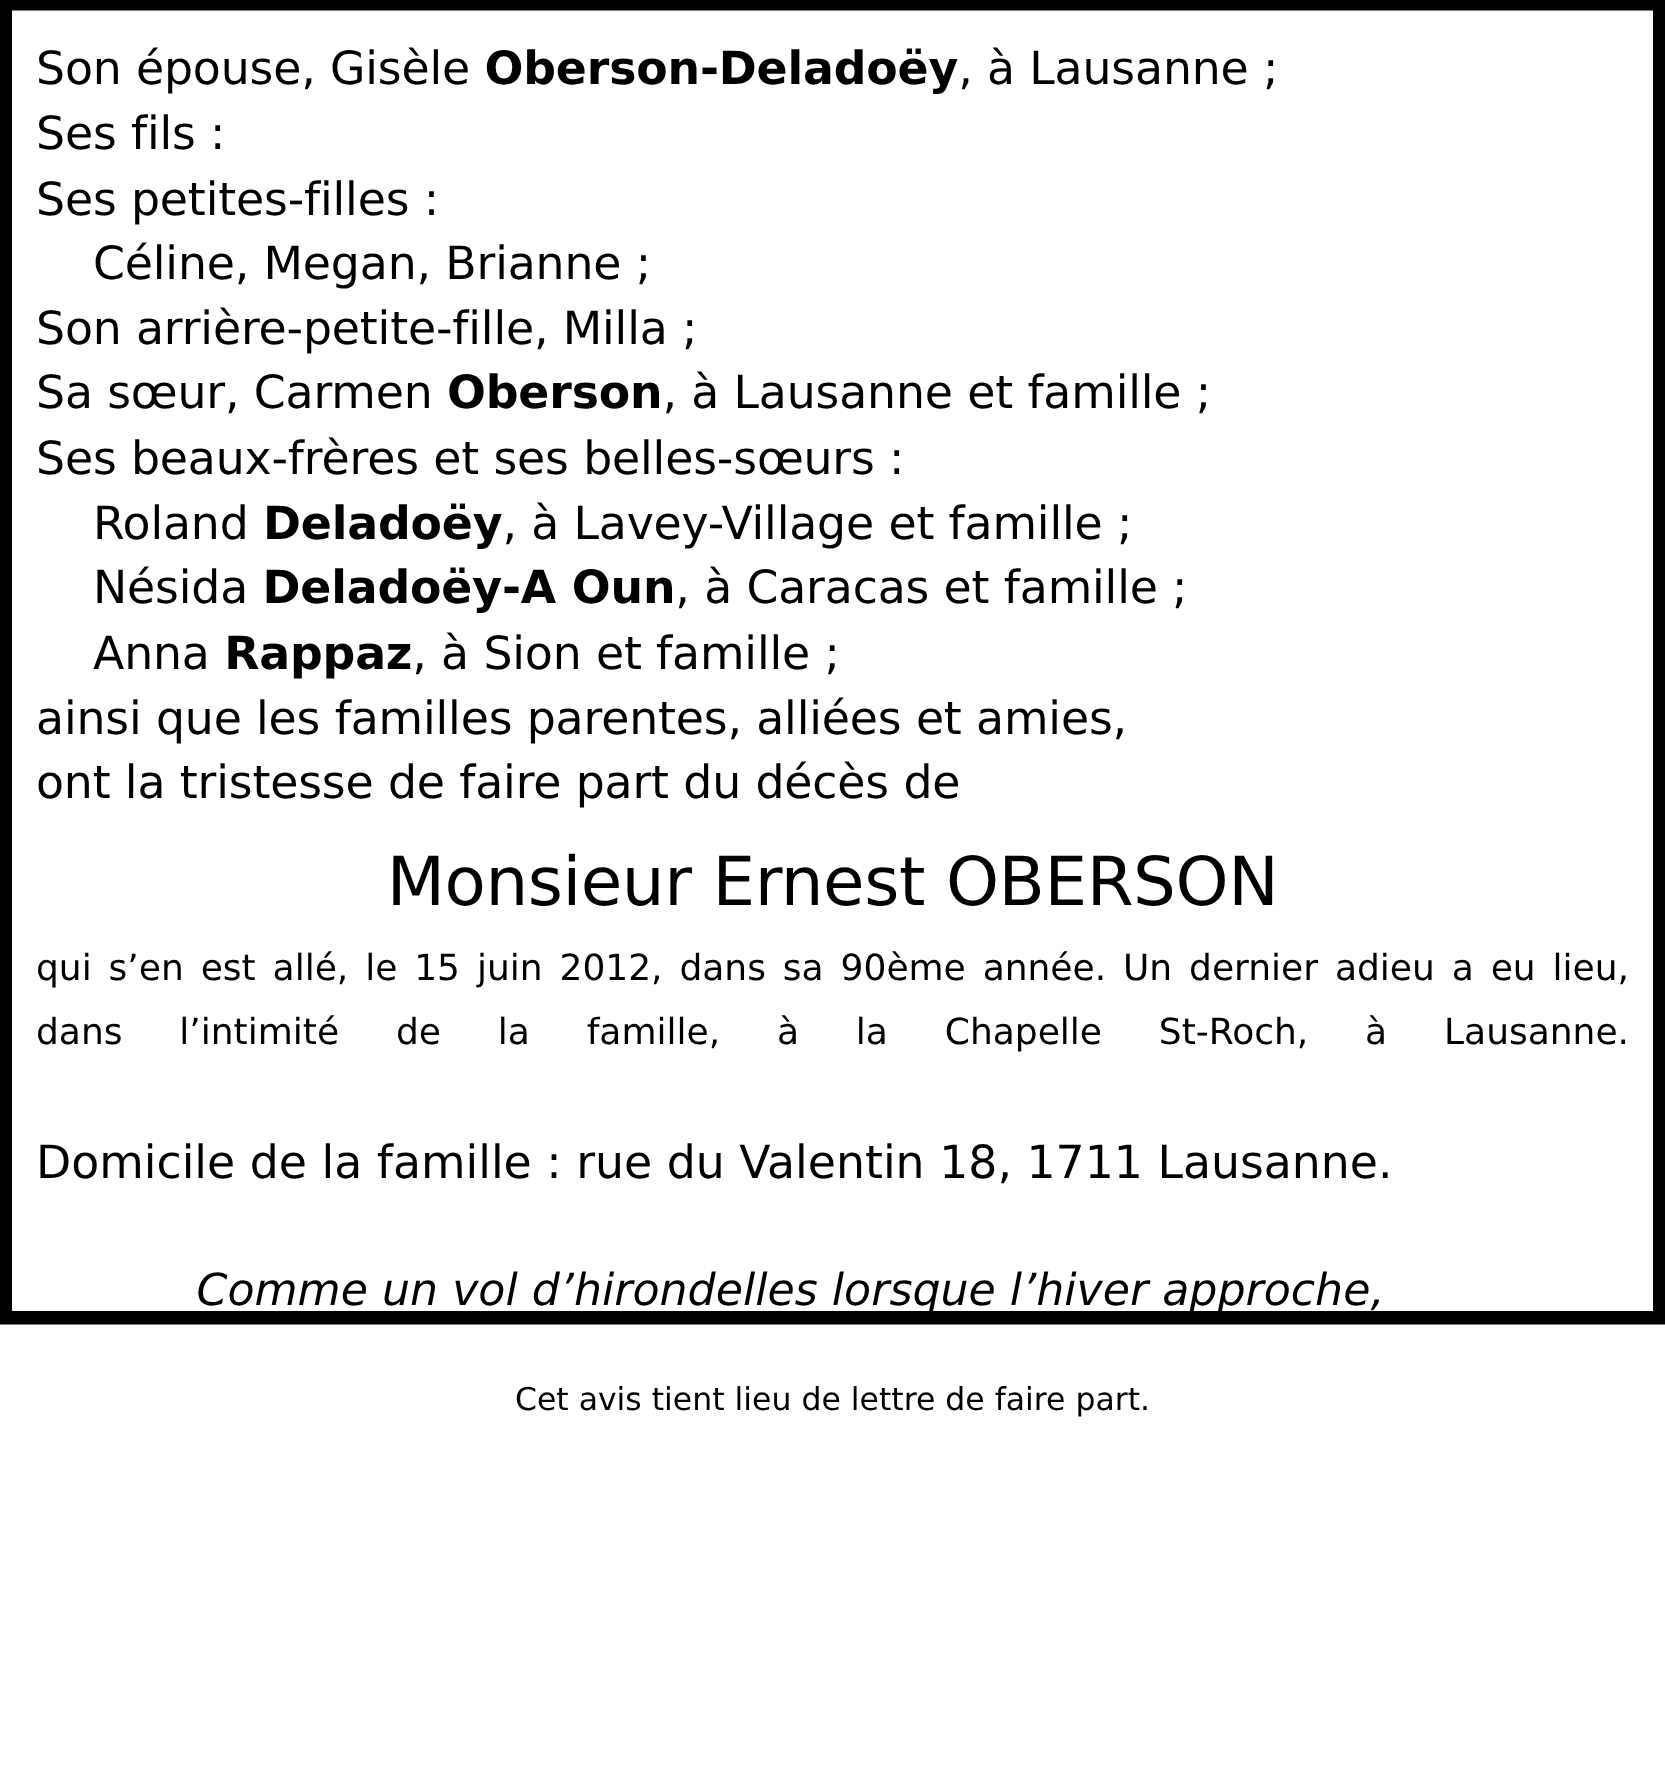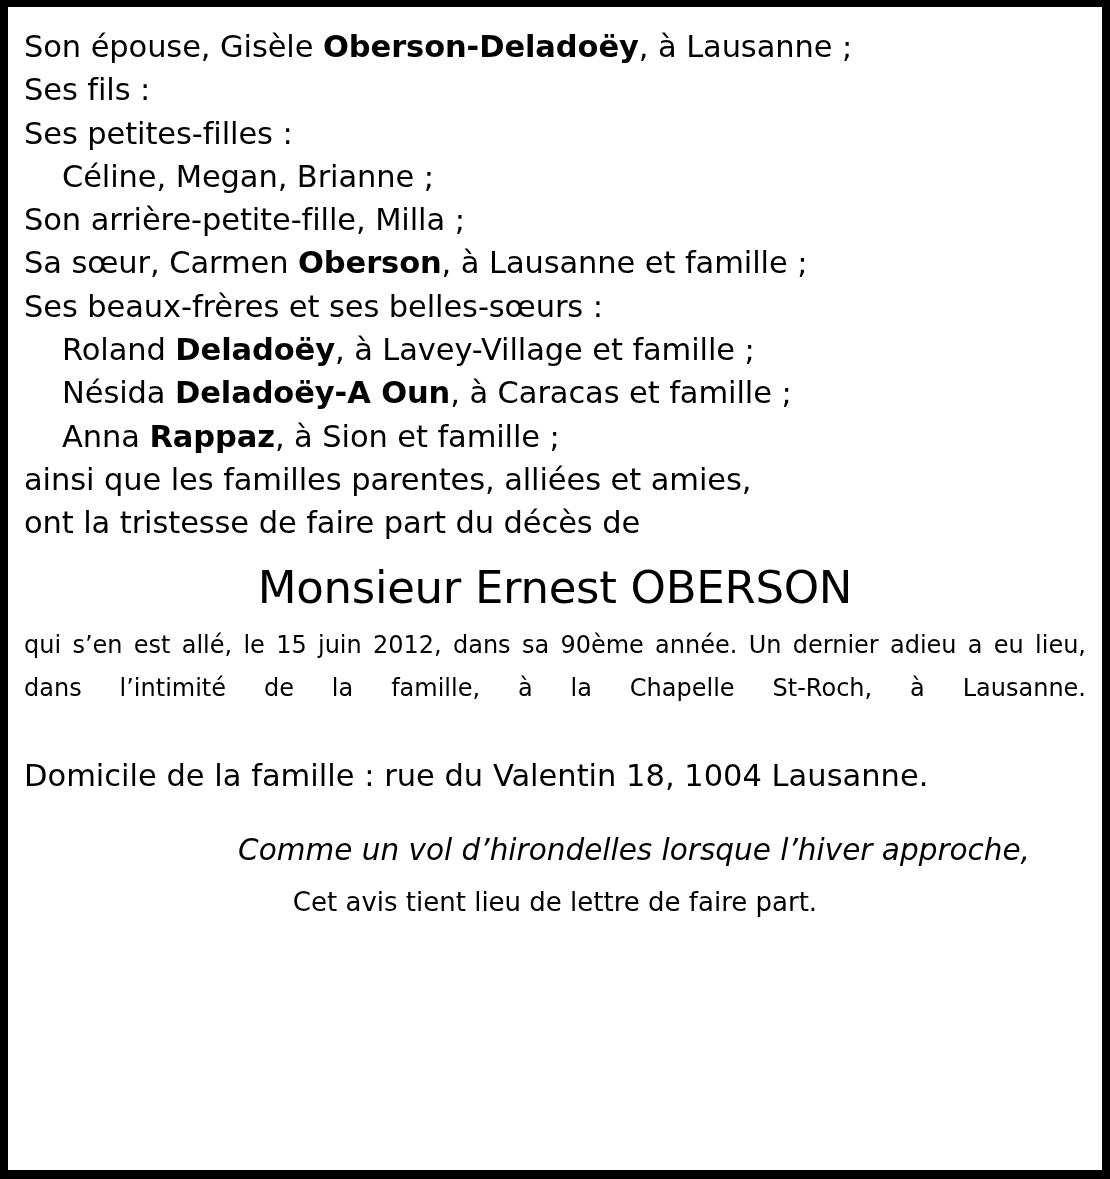--- a/index.html
+++ b/index.html
@@ -10,21 +10,21 @@
   body {
     width: 1110px;
     height: 1179px;
     font-family: "DejaVu Sans", sans-serif;
     color: #000000;
     overflow: hidden;
   }
   .notice {
     box-sizing: border-box;
     width: 1110px;
-    height: 1179px;
+    height: 883px;
     border-top: 7px solid #000;
     border-bottom: 9px solid #000;
     border-left: 8px solid #000;
     border-right: 8px solid #000;
     padding: 18px 16px 0 16px;
     background: #fff;
   }
   .lines {
     font-size: 30.5px;
     line-height: 43.3px;
@@ -63,28 +63,28 @@
   }
   .last-para {
     font-size: 30.5px;
     line-height: 43.5px;
     white-space: nowrap;
   }
   .poem {
     font-style: italic;
     font-size: 29.5px;
     line-height: 41px;
-    text-align: right;
-    margin-top: 32px;
+    text-align: center;
+    margin-top: 42px;
     padding-right: 56px;
   }
   .closing {
     text-align: center;
-    font-size: 26px;
-    margin-top: 16px;
+    font-size: 21px;
+    margin-top: 40px;
   }
 </style>
 </head>
 <body>
 
 <div class="notice">
 
   <div class="lines" id="family-list">
       <div class="line"><span>Son épouse, Gisèle </span><b>Oberson-Deladoëy</b><span>, à Lausanne ;</span></div>
       <div class="line"><span>Ses fils :</span></div>
@@ -99,21 +99,21 @@
       <div class="line"><span>ainsi que les familles parentes, alliées et amies,</span></div>
       <div class="line"><span>ont la tristesse de faire part du décès de</span></div>
     </div>
 
   <div class="deceased-name">Monsieur Ernest OBERSON</div>
 
   <div class="justified">
     <span class="j">qui s’en est allé, le 15 juin 2012, dans sa 90ème année. Un dernier adieu a eu lieu, dans l’intimité de la famille, à la Chapelle St-Roch, à Lausanne.</span>
   </div>
 
-  <div class="last-para">Domicile de la famille : rue du Valentin 18, 1004 Lausanne.</div>
+  <div class="last-para">Domicile de la famille : rue du Valentin 18, 1711 Lausanne.</div>
 
   <div class="poem" id="poem">
       <div>Comme un vol d’hirondelles lorsque l’hiver approche,</div>
     </div>
 
   <div class="closing">Cet avis tient lieu de lettre de faire part.</div>
 
 </div>
 
 </body></html>

